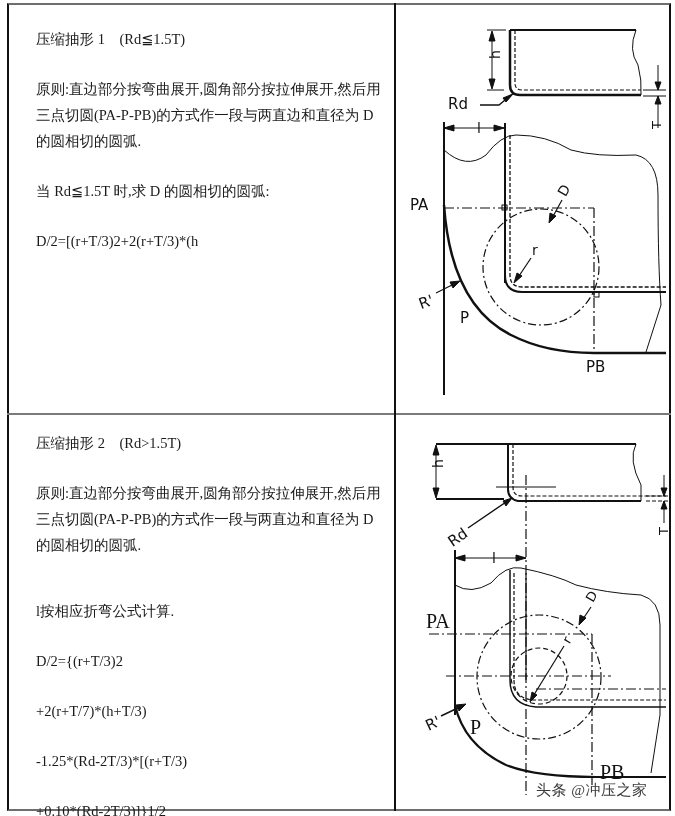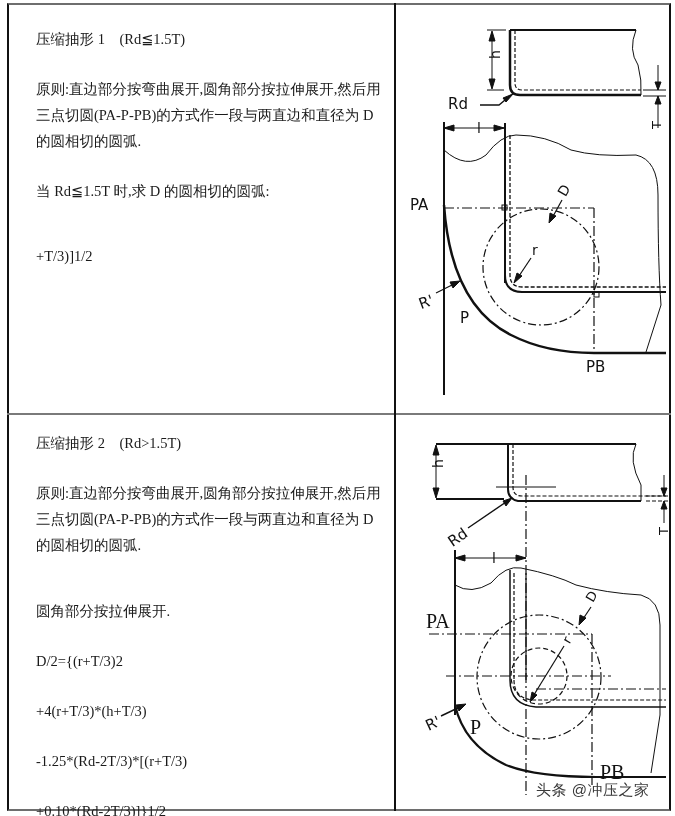--- a/index.html
+++ b/index.html
@@ -14,52 +14,52 @@
   .cell-text p { margin:4px; }
   .c1 { top:22px; }
   .c2 { top:426px; }
   .gap { height:16px; }
   .gap2 { height:15px; }
   .diagram { position:absolute; }
   .d1 { left:396px; top:5px; width:274px; height:407px; }
   .d2 { left:396px; top:415px; width:274px; height:394px; }
   svg text.sans { font-family:"DejaVu Sans","Liberation Sans",sans-serif; }
   svg text.serif { font-family:"Liberation Serif","DejaVu Serif",serif; }
-  .watermark { position:absolute; left:536px; top:781px; font-family:Liberation Sans, sans-serif;
+  .watermark { position:absolute; left:536px; top:781px; font-family:Liberation Serif, serif;
                font-size:15px; color:#3a3a3a; letter-spacing:0.5px; }
 </style>
 </head>
 <body>
 
 <div class="tbl"></div>
 <div class="hline"></div>
 <div class="vline"></div>
 
 <div class="cell-text c1">
   <p>压缩抽形 1　(Rd≦1.5T)</p>
   <div class="gap"></div>
   <p>原则:直边部分按弯曲展开,圆角部分按拉伸展开,然后用三点切圆(PA-P-PB)的方式作一段与两直边和直径为 D 的圆相切的圆弧.</p>
   <div class="gap"></div>
   <p>当 Rd≦1.5T 时,求 D 的圆相切的圆弧:</p>
   <div class="gap"></div>
+  <p>D/2=[(r+T/3)2+2(r+T/3)*(h</p>
   <div class="gap2"></div>
-  <p>+T/3)]1/2</p>
 </div>
 
 <div class="cell-text c2">
   <p>压缩抽形 2　(Rd&gt;1.5T)</p>
   <div class="gap"></div>
   <p>原则:直边部分按弯曲展开,圆角部分按拉伸展开,然后用三点切圆(PA-P-PB)的方式作一段与两直边和直径为 D 的圆相切的圆弧.</p>
   <div class="gap"></div>
   <div class="gap"></div>
-  <p>圆角部分按拉伸展开.</p>
+  <p>l按相应折弯公式计算.</p>
   <div class="gap"></div>
   <p>D/2={(r+T/3)2</p>
   <div class="gap"></div>
-  <p>+4(r+T/3)*(h+T/3)</p>
+  <p>+2(r+T/7)*(h+T/3)</p>
   <div class="gap"></div>
   <p>-1.25*(Rd-2T/3)*[(r+T/3)</p>
   <div class="gap"></div>
   <p>+0.10*(Rd-2T/3)]}1/2</p>
 </div>
 
 <div class="diagram d1">
 <svg width="274" height="407" viewBox="0 0 274 407" fill="none" stroke="#111">
 
   <path d="M114 25 L114 80 Q114 90 124 90 L245 90" stroke-width="2.5"></path>

